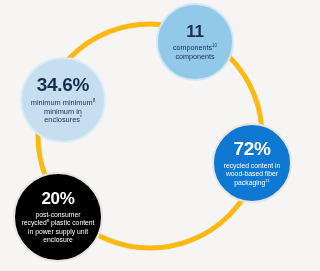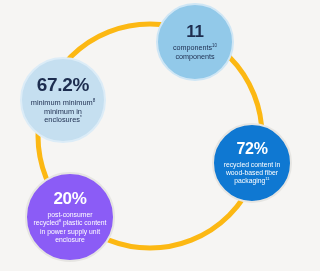--- a/index.html
+++ b/index.html
@@ -92,35 +92,35 @@
   #node-packaging {
     left: 212px;
     top: 123px;
     width: 80px;
     height: 80px;
     background: #0f78d2;
     border: 2px solid #e6e5e2;
     color: #ffffff;
   }
   #node-packaging .big {
-    font-size: 16px;
+    font-size: 19px;
     margin-bottom: 4px;
   }
   #node-packaging .desc {
     font-size: 6.8px;
     max-width: 68px;
   }
 
   
   #node-psu {
-    left: 25px;
+    left: 13px;
     top: 172px;
     width: 90px;
     height: 90px;
-    background: #8b5cf6;
+    background: #000000;
     border: 2px solid #e6e5e2;
     color: #ffffff;
   }
   #node-psu .big {
     font-size: 17px;
     margin-bottom: 4px;
   }
   #node-psu .desc {
     font-size: 6.8px;
     max-width: 74px;
@@ -134,21 +134,21 @@
   <svg class="ring-svg" viewBox="0 0 300 271" xmlns="http://www.w3.org/2000/svg">
     <circle cx="150" cy="136" r="112" fill="none" stroke="#fcb813" stroke-width="5"></circle>
   </svg>
 
   <div class="node" id="node-replacement">
     <div class="big">11</div>
     <div class="desc"><span>components</span><sup>10</sup> <span>components</span></div>
   </div>
 
   <div class="node" id="node-enclosures">
-    <div class="big">67.2%</div>
+    <div class="big">34.6%</div>
     <div class="desc"><span>minimum minimum</span><sup>8</sup> <span>minimum in enclosures</span><sup>*</sup></div>
   </div>
 
   <div class="node" id="node-packaging">
     <div class="big">72%</div>
     <div class="desc"><span>recycled content in wood-based fiber packaging</span><sup>11</sup></div>
   </div>
 
   <div class="node" id="node-psu">
     <div class="big">20%</div>

